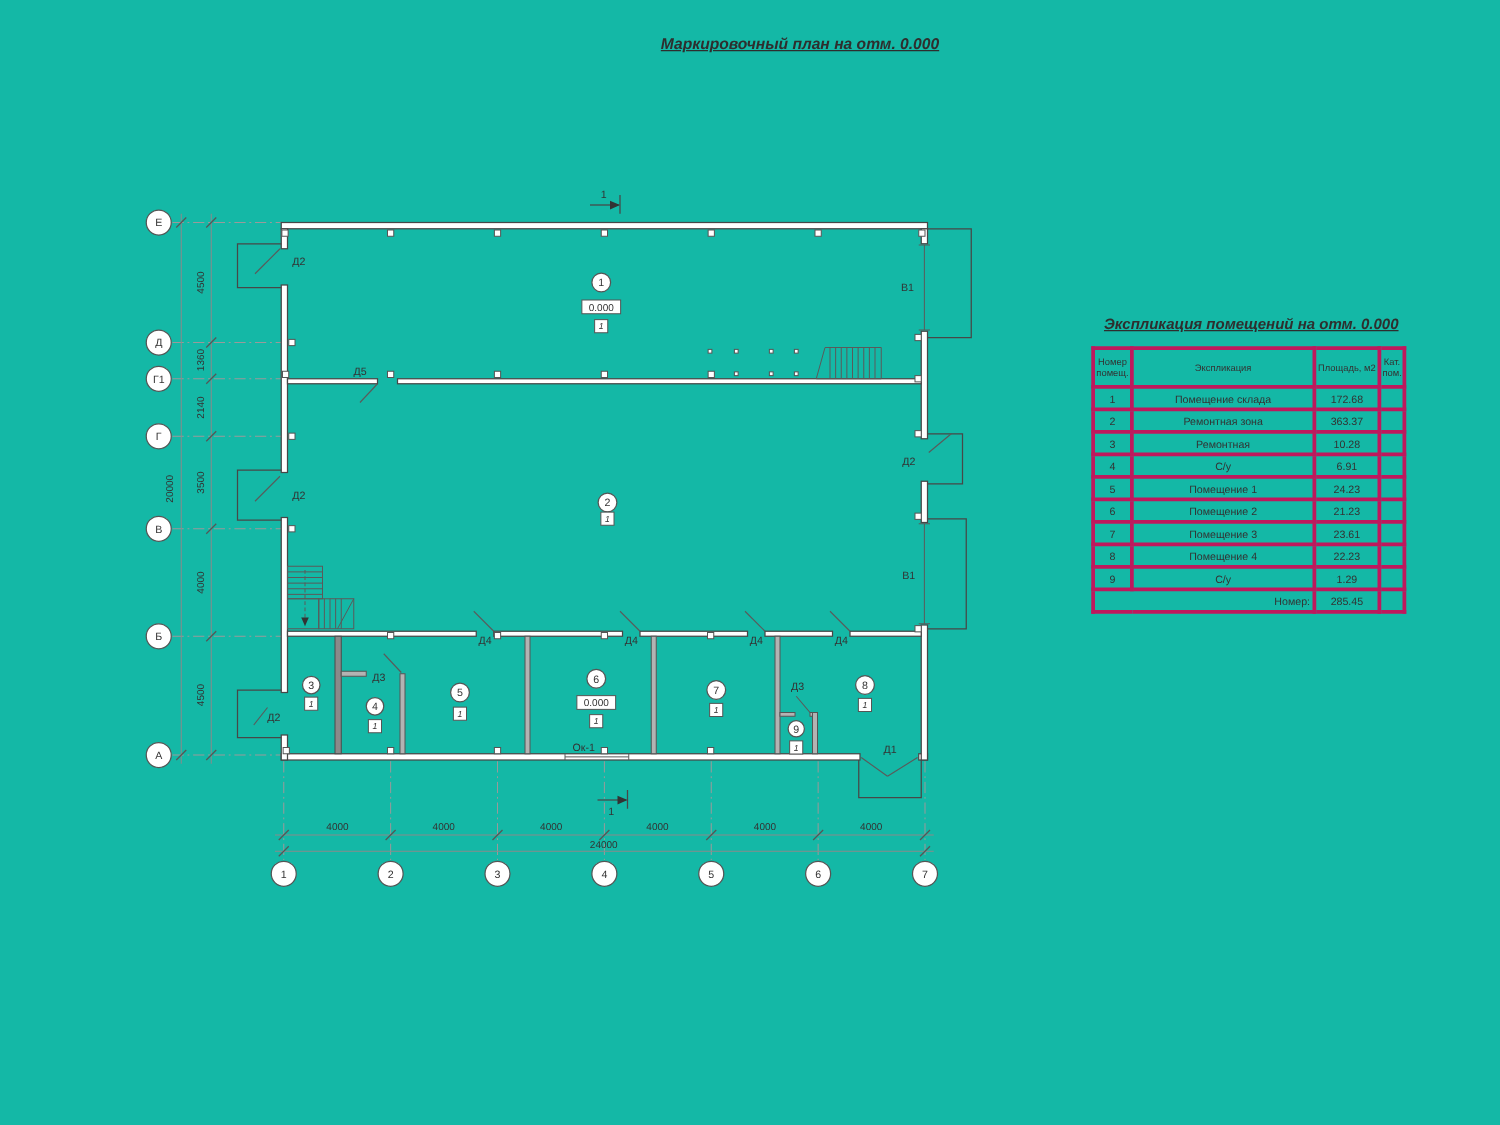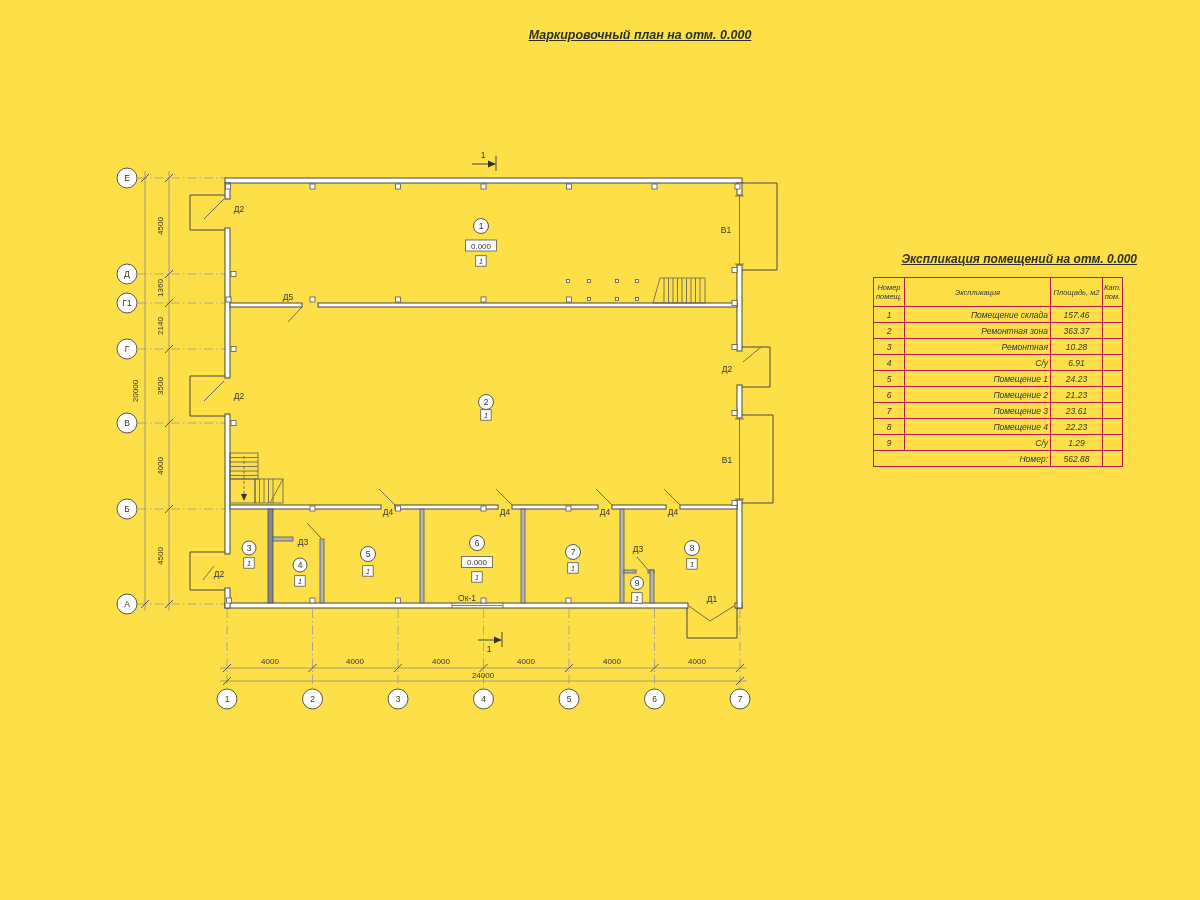--- a/index.html
+++ b/index.html
@@ -1,16 +1,16 @@
 <!DOCTYPE html>
 <html><head>
 <meta charset="utf-8">
 <style>
   html,body{margin:0;padding:0;background:#fff;}
-  #stage{position:relative;width:1200px;height:900px;background:#fde047;overflow:hidden;
+  #stage{position:relative;width:1200px;height:900px;background:#14b8a6;overflow:hidden;
          font-family:"Liberation Sans",sans-serif;color:#222;}
   .drawing-title{position:absolute;left:430px;top:28px;width:420px;text-align:center;
     font-size:12.5px;font-style:italic;font-weight:bold;color:#2e2e2e;}
   .drawing-title span{text-decoration:underline;}
   #plan-svg{position:absolute;left:0;top:0;}
   
   .w{fill:#fff;stroke:#474747;stroke-width:1;}
   .part{fill:#b3b3b3;stroke:#555;stroke-width:0.8;}
   .dark{fill:#8a8a8a;stroke:#4a4a4a;stroke-width:0.8;}
   .ln{stroke:#474747;stroke-width:1;fill:none;}
@@ -23,29 +23,29 @@
   .dot{fill:#fff;stroke:#555;stroke-width:0.8;}
   .circ{fill:#fff;stroke:#555;stroke-width:1;}
   .box{fill:#fff;stroke:#555;stroke-width:0.8;}
   .arr{fill:#333;stroke:none;}
   text{font-family:"Liberation Sans",sans-serif;fill:#333;}
   .t8{font-size:8px;}.t85{font-size:8.5px;}
   .t7i{font-size:7px;font-style:italic;}
   .mid{text-anchor:middle;}
   
   .expl{position:absolute;left:865px;top:252px;width:272px;}
-  .expl-title{text-align:right;font-size:12px;font-style:italic;font-weight:bold;
+  .expl-title{text-align:center;font-size:12px;font-style:italic;font-weight:bold;
     color:#2e2e2e;margin-bottom:11px;}
   .expl-title span{text-decoration:underline;}
   table.expl-tbl{border-collapse:collapse;margin-left:8px;width:249px;table-layout:fixed;}
-  table.expl-tbl th,table.expl-tbl td{border:1px solid #be185d;color:#333;overflow:hidden;font-style:italic;}
+  table.expl-tbl th,table.expl-tbl td{border:3px solid #be185d;color:#333;overflow:hidden;}
   table.expl-tbl th{font-size:7.5px;font-weight:normal;text-align:center;height:28px;padding:0 1px;}
   table.expl-tbl td{font-size:8.5px;height:15px;padding:0 2px;}
   td.c{text-align:center;}
-  td.l{text-align:right;padding-left:5px;}
+  td.l{text-align:center;padding-left:5px;}
   td.r{text-align:right;padding-right:4px;}
 </style>
 </head>
 <body>
 
 <div id="stage">
 
   <div class="drawing-title"><span>Маркировочный план на отм. 0.000</span></div>
 
   <svg id="plan-svg" width="1200" height="900" viewBox="0 0 1200 900">
@@ -382,21 +382,21 @@
           <th>Номер помещ.</th>
           <th>Экспликация</th>
           <th>Площадь, м2</th>
           <th>Кат. пом.</th>
         </tr>
       </thead>
       <tbody>
         <tr>
             <td class="c">1</td>
             <td class="l">Помещение склада</td>
-            <td class="c">157.46</td>
+            <td class="c">172.68</td>
             <td class="c"></td>
           </tr>
         <tr>
             <td class="c">2</td>
             <td class="l">Ремонтная зона</td>
             <td class="c">363.37</td>
             <td class="c"></td>
           </tr>
         <tr>
             <td class="c">3</td>
@@ -435,20 +435,20 @@
             <td class="c"></td>
           </tr>
         <tr>
             <td class="c">9</td>
             <td class="l">С/у</td>
             <td class="c">1.29</td>
             <td class="c"></td>
           </tr>
         <tr>
             <td class="r" colspan="2">Номер:</td>
-            <td class="c">562.88</td>
+            <td class="c">285.45</td>
             <td></td>
           </tr>
       </tbody>
     </table>
   </div>
 
 </div>
 
 </body></html>

